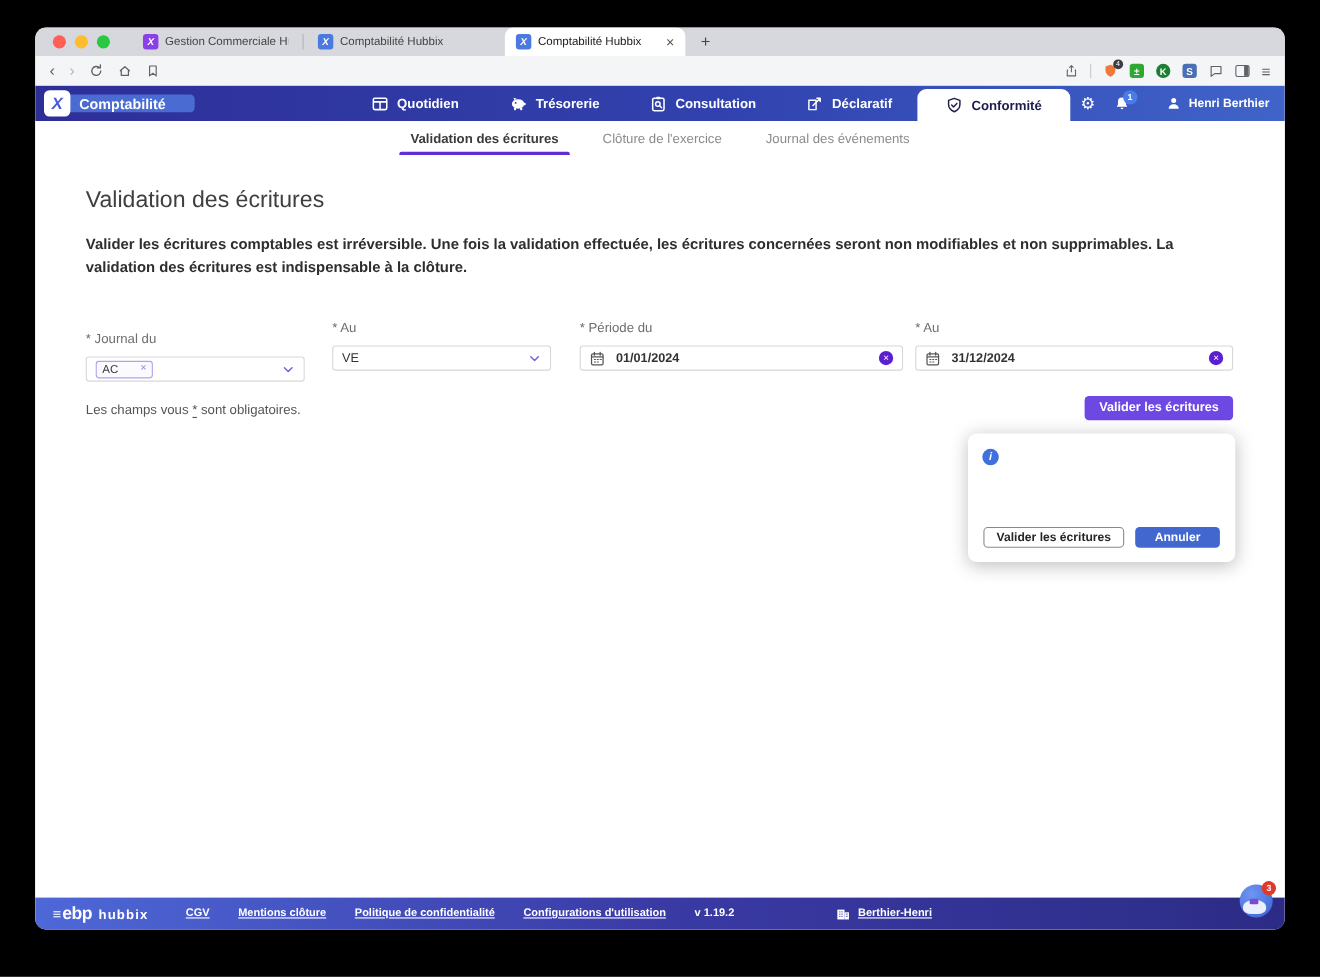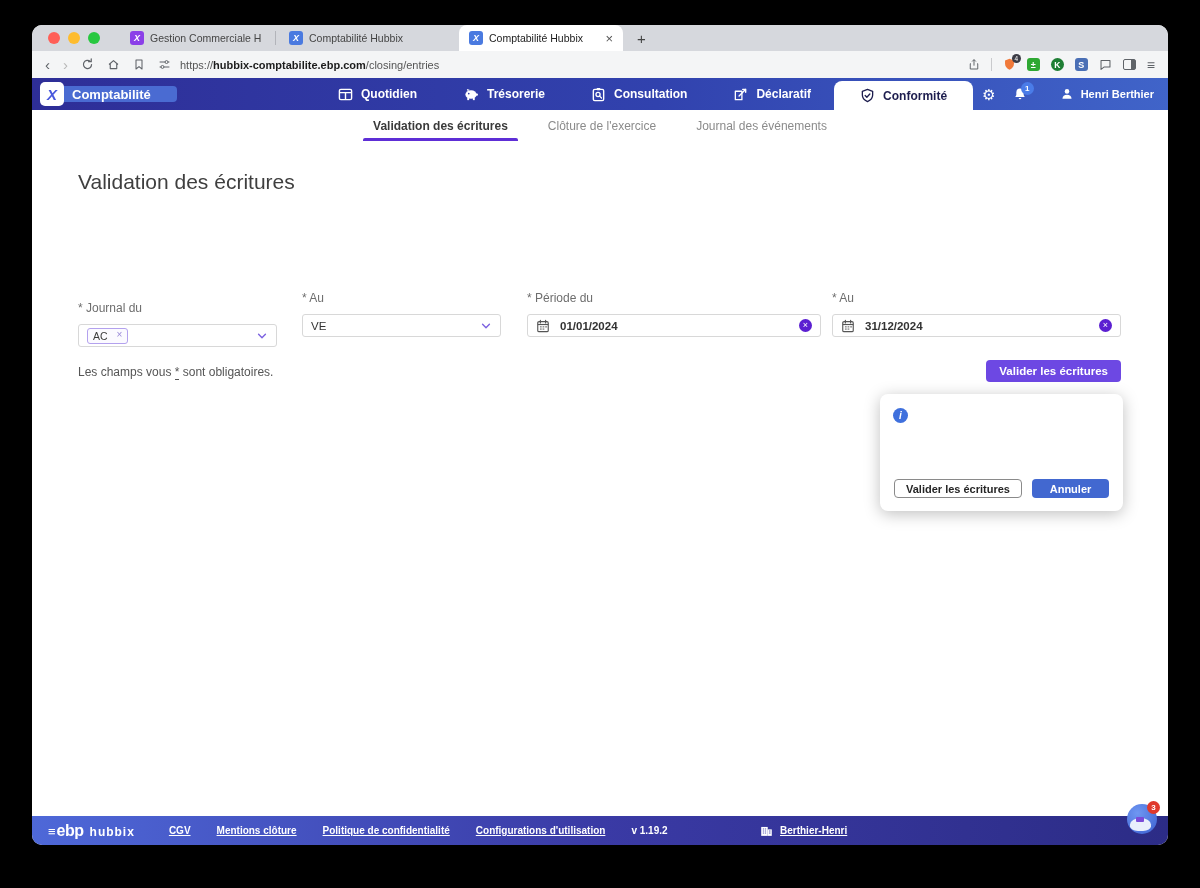--- a/index.html
+++ b/index.html
@@ -77,21 +77,21 @@
   .page-title { position:absolute; left:46px; top:29px; font-size:21px; font-weight:400; color:#3f3f3f; }
   .page-desc { position:absolute; left:46px; top:70px; width:1046px; font-size:13.5px; font-weight:bold;
                color:#2e2e2e; line-height:21px; }
   .field { position:absolute; }
   .f1{left:46px; top:160px; width:199px;} .f2{left:270px; top:150px; width:199px;}
   .f3{left:495px; top:150px; width:294px;} .f4{left:800px; top:150px; width:289px;}
   .f-label { font-size:12px; color:#6e6e6e; margin-bottom:9px; }
   .f-box { height:23px; border:1px solid #d8d8d8; border-radius:3px; background:#fff; display:flex;
            align-items:center; padding:0 8px; font-size:11.5px; color:#333; }
   .chip { border:1px solid #b3a1ee; border-radius:3px; padding:1px 5px; font-size:10.5px; display:flex;
-          align-items:flex-start; gap:9px; color:#3c3c3c; background:#fbfaff; }
+          align-items:flex-start; gap:20px; color:#3c3c3c; background:#fbfaff; }
   .chip-x { color:#9a8ad8; font-size:10px; line-height:1; }
   .chev { margin-left:auto; display:flex; }
   .cal { display:flex; margin-right:10px; color:#555; }
   .f-value { font-weight:bold; color:#333; }
   .clear-btn { margin-left:auto; width:13px; height:13px; border-radius:50%; background:#5b1fd1; color:#fff;
                font-size:9px; line-height:1; display:flex; align-items:center; justify-content:center; }
   .required-note { position:absolute; left:46px; top:224px; font-size:12px; color:#555; }
   .required-note .star { border-bottom:1px solid #555; }
   .validate-btn { position:absolute; right:47px; top:219px; height:22px; padding:0 13px; background:#6d48e3;
                   color:#fff; font-size:11.5px; font-weight:bold; border:none; border-radius:4px;
@@ -173,30 +173,20 @@
     <span class="tb-icon">
       <svg width="13" height="13" viewBox="0 0 16 16">
           <path d="M2.5 8l5.5-4.8L13.5 8M4 7v6h8V7" fill="none" stroke="currentColor" stroke-width="1.4" stroke-linejoin="round"></path>
         </svg>
     </span>
     <span class="tb-icon">
       <svg width="12" height="13" viewBox="0 0 16 16">
           <path d="M4 2h8v12l-4-3.2L4 14z" fill="none" stroke="currentColor" stroke-width="1.4" stroke-linejoin="round"></path>
         </svg>
     </span>
-    <div class="urlbox">
-      <span class="tb-icon">
-        <svg width="13" height="13" viewBox="0 0 16 16">
-            <path d="M2 5h12M2 11h12" stroke="currentColor" stroke-width="1.3"></path>
-            <circle cx="10.5" cy="5" r="1.8" fill="#f4f5f6" stroke="currentColor" stroke-width="1.2"></circle>
-            <circle cx="5.5" cy="11" r="1.8" fill="#f4f5f6" stroke="currentColor" stroke-width="1.2"></circle>
-          </svg>
-      </span>
-      <span><span>https://</span><span class="url-domain">hubbix-comptabilite.ebp.com</span><span>/closing/entries</span></span>
-    </div>
     <div class="tb-right">
       <span class="tb-icon">
         <svg width="12" height="13" viewBox="0 0 16 16">
             <path d="M5.5 4L8 1.5 10.5 4M8 1.5v8M4 7H3v7h10V7h-1" fill="none" stroke="currentColor" stroke-width="1.3" stroke-linejoin="round"></path>
           </svg>
       </span>
       <span class="tb-div"></span>
       <span class="shield-wrap">
         <svg width="13" height="13" viewBox="0 0 16 16">
             <path d="M8 1l5.5 2v4.2c0 3.6-2.3 5.8-5.5 7.3C4.8 13 2.5 10.8 2.5 7.2V3z" fill="#f0793a"></path>
@@ -301,20 +291,21 @@
   </div>
 
   <div class="subnav">
     <div class="subtab active">Validation des écritures</div>
     <div class="subtab">Clôture de l'exercice</div>
     <div class="subtab">Journal des événements</div>
   </div>
 
   <div class="content">
     <h1 class="page-title">Validation des écritures</h1>
+    <p class="page-desc">Valider les écritures comptables est irréversible. Une fois la validation effectuée, les écritures concernées seront non modifiables et non supprimables. La validation des écritures est indispensable à la clôture.</p>
 
     <div class="field f1">
       <div class="f-label">* Journal du</div>
       <div class="f-box">
         <span class="chip">
           <span>AC</span>
           <span class="chip-x">×</span>
         </span>
         <span class="chev">
           <svg width="12" height="12" viewBox="0 0 14 14">

